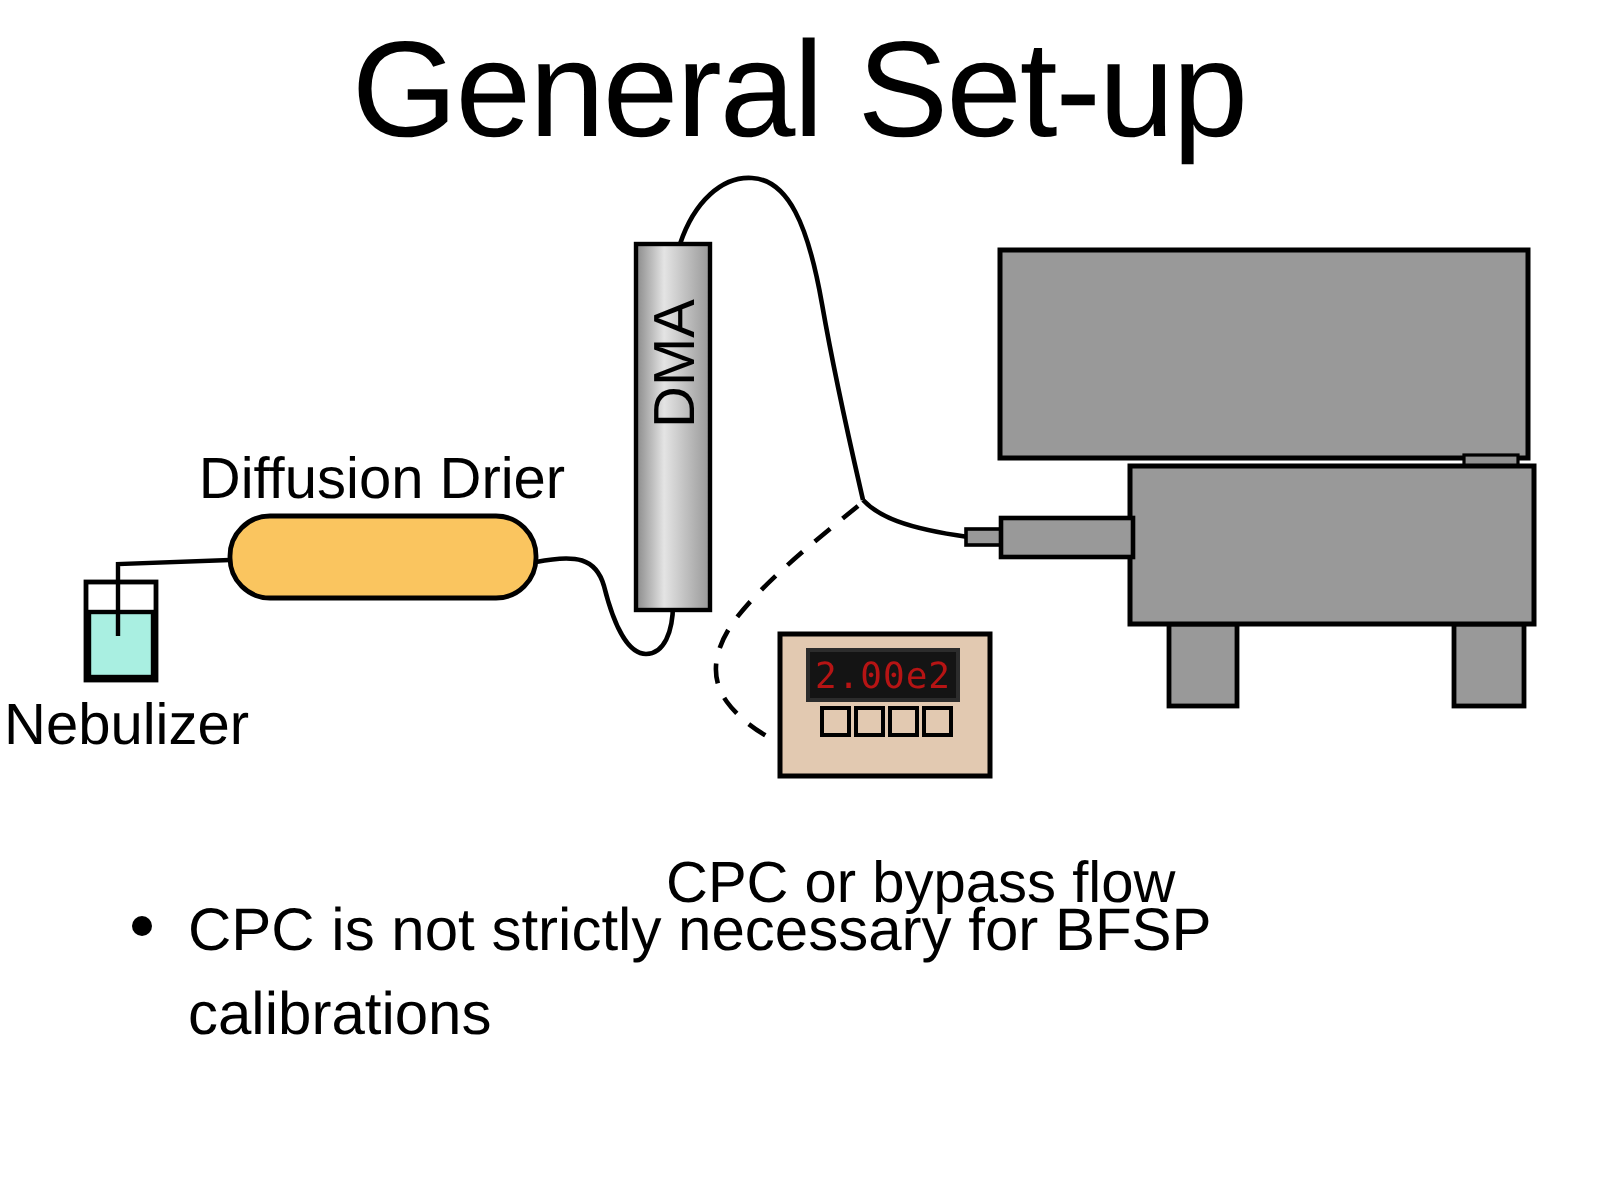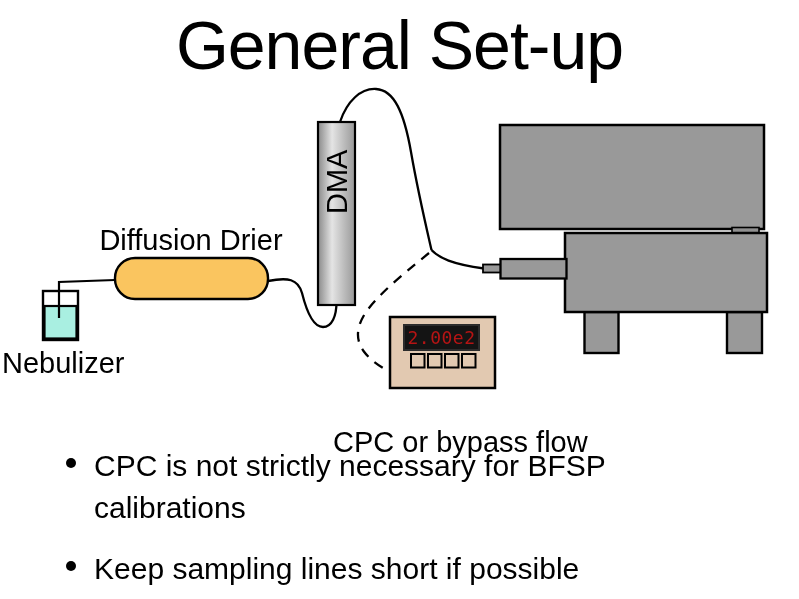--- a/index.html
+++ b/index.html
@@ -106,19 +106,15 @@
 
   <div class="diag-label lbl-drier">Diffusion Drier</div>
   <div class="diag-label lbl-nebulizer">Nebulizer</div>
   <div class="diag-label lbl-cpc">CPC or bypass flow</div>
 
   <ul class="bullet-list">
     <li class="bullet-item">
       <span class="bullet-dot"></span>
       <span class="bullet-text">CPC is not strictly necessary for BFSP calibrations</span>
     </li>
-    <li class="bullet-item">
-      <span class="bullet-dot"></span>
-      <span class="bullet-text">Keep sampling lines short if possible</span>
-    </li>
   </ul>
 
 </div>
 
 </body></html>

